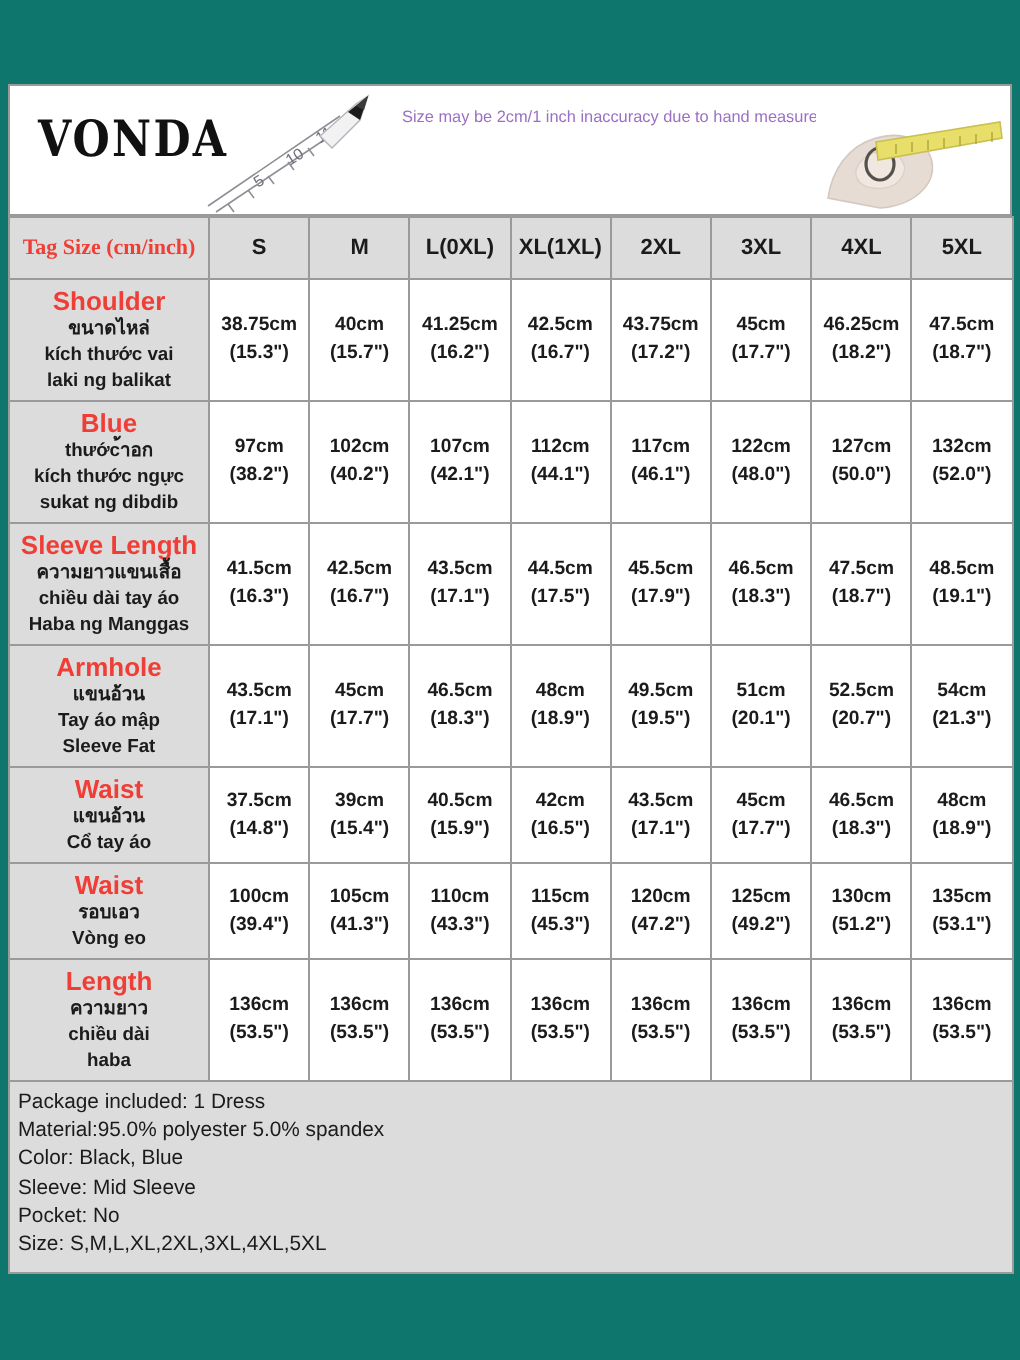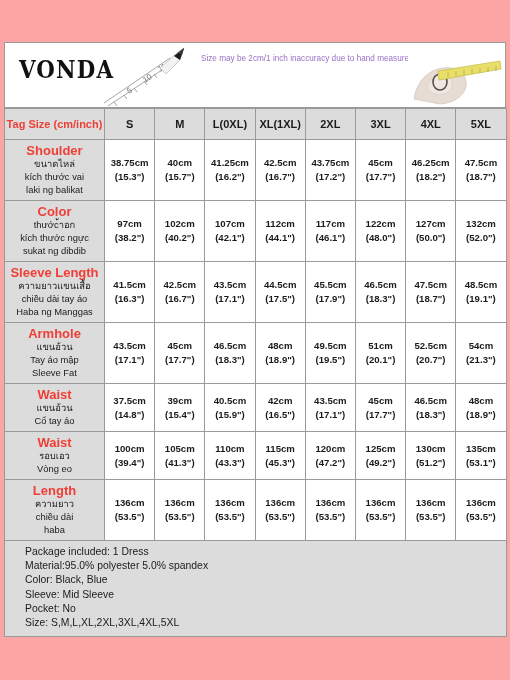--- a/index.html
+++ b/index.html
@@ -10,21 +10,21 @@
   body {
     width: 510px;
     height: 680px;
     font-family: "Liberation Sans", "DejaVu Sans", sans-serif;
     overflow: hidden;
   }
   #page {
     position: relative;
     width: 510px;
     height: 680px;
-    background: #fca5a5;
+    background: #0f766e;
   }
   
   .banner {
     position: absolute;
     left: 4px;
     top: 42px;
     width: 502px;
     height: 66px;
     box-sizing: border-box;
     border: 1px solid #9a9a9a;
@@ -93,54 +93,55 @@
   }
   .size-table thead th {
     background: #dcdcdc;
     height: 30px;
     font-size: 11px;
     font-weight: 700;
   }
   th.hdr-tag {
     color: #ef3e36;
     font-size: 10px;
+    font-family: Liberation Serif, serif;
   }
   td.label-cell {
     background: #dcdcdc;
     padding: 4px 2px;
     line-height: 13px;
   }
   .label-en {
     display: block;
     color: #ef3e36;
     font-size: 13px;
     font-weight: 700;
   }
   .label-sub {
     display: block;
     color: #1b1b1b;
     font-size: 9.4px;
-    font-weight: 400;
+    font-weight: 700;
   }
   td.val-cell {
     padding: 4px 1px;
     line-height: 14px;
     font-size: 9.6px;
     font-weight: 700;
     white-space: nowrap;
   }
   .val-cm { display: block; }
   .val-in { display: block; }
   .col-label { width: 100px; }
   .col-size  { width: 50.2px; }
   
   td.footer-cell {
     background: #dcdcdc;
     text-align: left;
-    padding: 4px 4px 6px 20px;
+    padding: 4px 4px 6px 4px;
   }
   .footer-line {
     display: block;
     font-size: 10.4px;
     font-weight: 400;
     color: #1b1b1b;
     line-height: 14.2px;
     white-space: nowrap;
   }
 </style>
@@ -262,21 +263,21 @@
             <span class="val-in">(18.2")</span>
           </td>
         <td class="val-cell">
             <span class="val-cm">47.5cm</span>
             <span class="val-in">(18.7")</span>
           </td>
       </tr>
 
       <tr>
         <td class="label-cell">
-          <span class="label-en">Color</span>
+          <span class="label-en">Blue</span>
           <span class="label-sub">thước้าอก</span>
           <span class="label-sub">kích thước ngực</span>
           <span class="label-sub">sukat ng dibdib</span>
         </td>
         <td class="val-cell">
             <span class="val-cm">97cm</span>
             <span class="val-in">(38.2")</span>
           </td>
         <td class="val-cell">
             <span class="val-cm">102cm</span>

